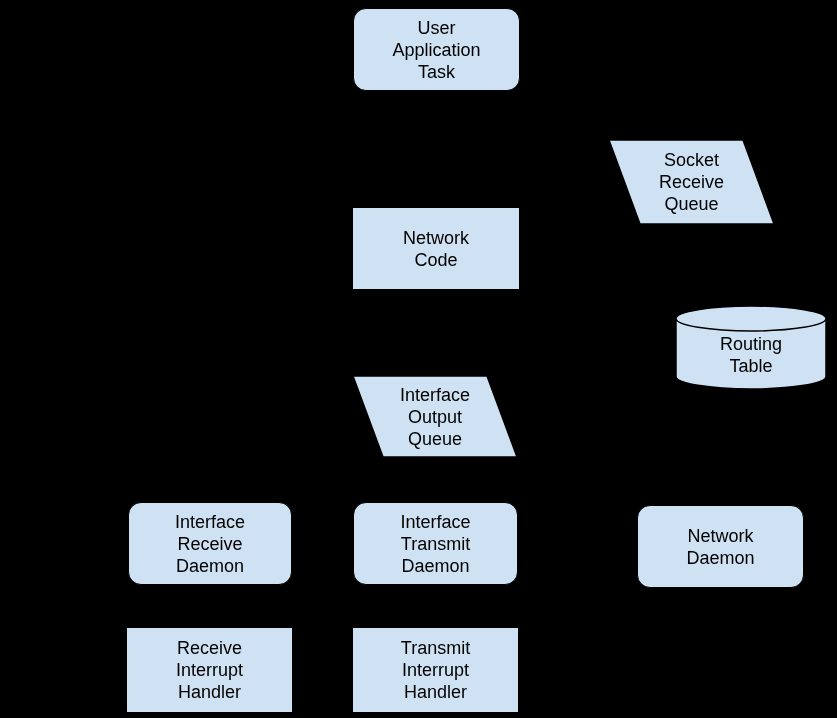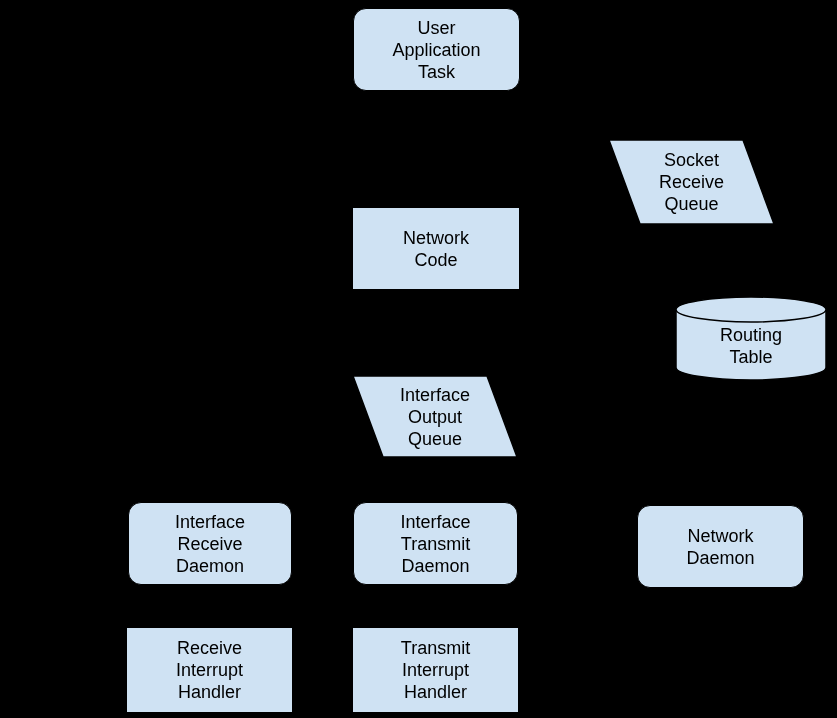--- a/index.html
+++ b/index.html
@@ -69,21 +69,21 @@
     <span class="label">Socket
 Receive
 Queue</span>
   </div>
 
   <div class="node rect" style="left:352px; top:207px; width:168px; height:83px;">
     <span class="label">Network
 Code</span>
   </div>
 
-  <div class="node svgshape" style="left:675px; top:296px; width:152px; height:85px;">
+  <div class="node svgshape" style="left:675px; top:305px; width:152px; height:85px;">
     <svg class="shape" viewBox="0 0 152 85" preserveAspectRatio="none">
       <path d="M1,13.5 L1,71.5 A75,12.5 0 0 0 151,71.5 L151,13.5 Z" stroke-width="1.5" stroke="#000000" fill="#cfe2f3"></path>
       <ellipse cx="76" cy="13.5" rx="75" ry="12.5" stroke-width="1.5" stroke="#000000" fill="#cfe2f3"></ellipse>
     </svg>
     <span class="label cyl-label">Routing
 Table</span>
   </div>
 
   <div class="node svgshape" style="left:352px; top:375px; width:166px; height:83px;">
     <svg class="shape" viewBox="0 0 166 83" preserveAspectRatio="none">

